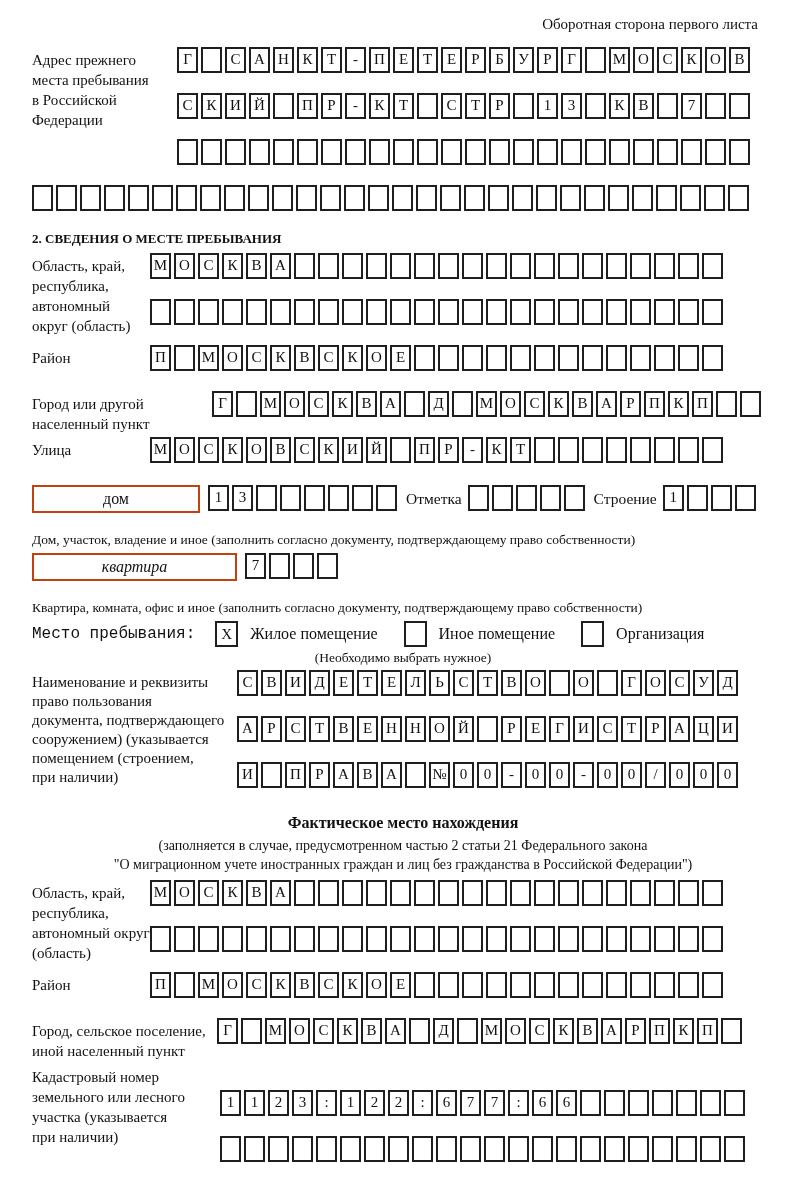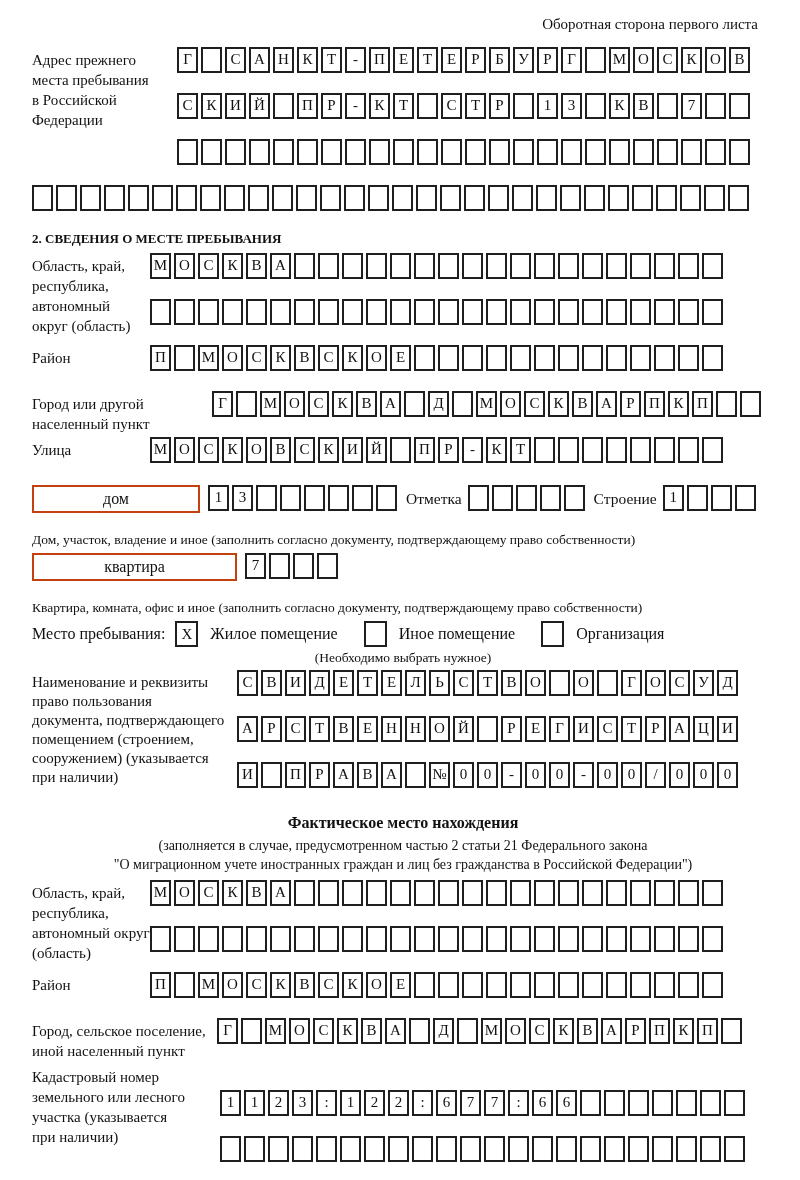--- a/index.html
+++ b/index.html
@@ -18,26 +18,26 @@
   .cell{display:inline-block;box-sizing:border-box;width:21px;height:26px;
         border:2px solid #1f1f1f;margin-right:3px;text-align:center;
         font-size:15px;line-height:21px;vertical-align:top;}
   .center-note{text-align:center;font-size:13.5px;margin:2px 0 4px 0;}
   .sec-title{text-align:left;font-weight:bold;font-size:13px;margin:4px 0 6px 0;}
 
   .house-line{display:flex;align-items:flex-start;margin-top:2px;}
   .named-box{box-sizing:border-box;border:2px solid #c2410c;height:28px;
              text-align:center;font-size:16px;line-height:24px;flex:none;}
   .dom-box{width:168px;margin-right:8px;}
-  .kv-box{width:205px;margin-right:8px;}
+  .kv-box{width:205px;margin-right:8px;font-style:italic;}
   .inline-label{font-size:15.5px;line-height:28px;margin:0 6px;flex:none;}
   .small-note{font-size:13.5px;margin:1px 0 5px 0;}
 
   .stay-line{display:flex;align-items:center;margin-top:3px;}
-  .stay-label{font-size:16px;margin-right:10px;}
+  .stay-label{font-size:16px;margin-right:20px;font-family:Liberation Mono, monospace;}
   .chkbox{box-sizing:border-box;width:23px;height:26px;border:2px solid #1f1f1f;
           text-align:center;font-size:15px;line-height:22px;flex:none;}
   .opt-label{font-size:16px;margin:0 26px 0 12px;}
 
   .doc .flabel{line-height:19px;}
   .fact-title{text-align:center;font-weight:bold;font-size:16px;margin:6px 0 4px 0;}
   .fact-note{text-align:center;font-size:14px;line-height:19px;margin-bottom:6px;}
 
   .stamp-box{box-sizing:border-box;margin:6px 0 6px 368px;width:360px;height:158px;
              border:2px solid #1f1f1f;}
@@ -124,22 +124,22 @@
     <div class="chkbox"></div>
     <div class="opt-label">Организация</div>
   </div>
   <div class="center-note" style="margin-top:3px;">(Необходимо выбрать нужное)</div>
 
   <div class="frow doc">
     <div class="flabel w205">
         <div>Наименование и реквизиты</div>
         <div>право пользования</div>
         <div>документа, подтверждающего</div>
+        <div>сооружением) (указывается</div>
         <div>помещением (строением,</div>
-        <div>сооружением) (указывается</div>
         <div>при наличии)</div>
       </div>
     <div class="cells">
       <div class="cellrow"><span class="cell">С</span><span class="cell">В</span><span class="cell">И</span><span class="cell">Д</span><span class="cell">Е</span><span class="cell">Т</span><span class="cell">Е</span><span class="cell">Л</span><span class="cell">Ь</span><span class="cell">С</span><span class="cell">Т</span><span class="cell">В</span><span class="cell">О</span><span class="cell"></span><span class="cell">О</span><span class="cell"></span><span class="cell">Г</span><span class="cell">О</span><span class="cell">С</span><span class="cell">У</span><span class="cell">Д</span></div>
       <div class="cellrow"><span class="cell">А</span><span class="cell">Р</span><span class="cell">С</span><span class="cell">Т</span><span class="cell">В</span><span class="cell">Е</span><span class="cell">Н</span><span class="cell">Н</span><span class="cell">О</span><span class="cell">Й</span><span class="cell"></span><span class="cell">Р</span><span class="cell">Е</span><span class="cell">Г</span><span class="cell">И</span><span class="cell">С</span><span class="cell">Т</span><span class="cell">Р</span><span class="cell">А</span><span class="cell">Ц</span><span class="cell">И</span></div>
       <div class="cellrow"><span class="cell">И</span><span class="cell"></span><span class="cell">П</span><span class="cell">Р</span><span class="cell">А</span><span class="cell">В</span><span class="cell">А</span><span class="cell"></span><span class="cell">№</span><span class="cell">0</span><span class="cell">0</span><span class="cell">-</span><span class="cell">0</span><span class="cell">0</span><span class="cell">-</span><span class="cell">0</span><span class="cell">0</span><span class="cell">/</span><span class="cell">0</span><span class="cell">0</span><span class="cell">0</span></div>
     </div>
   </div>
 
   <div class="fact-title">Фактическое место нахождения</div>

